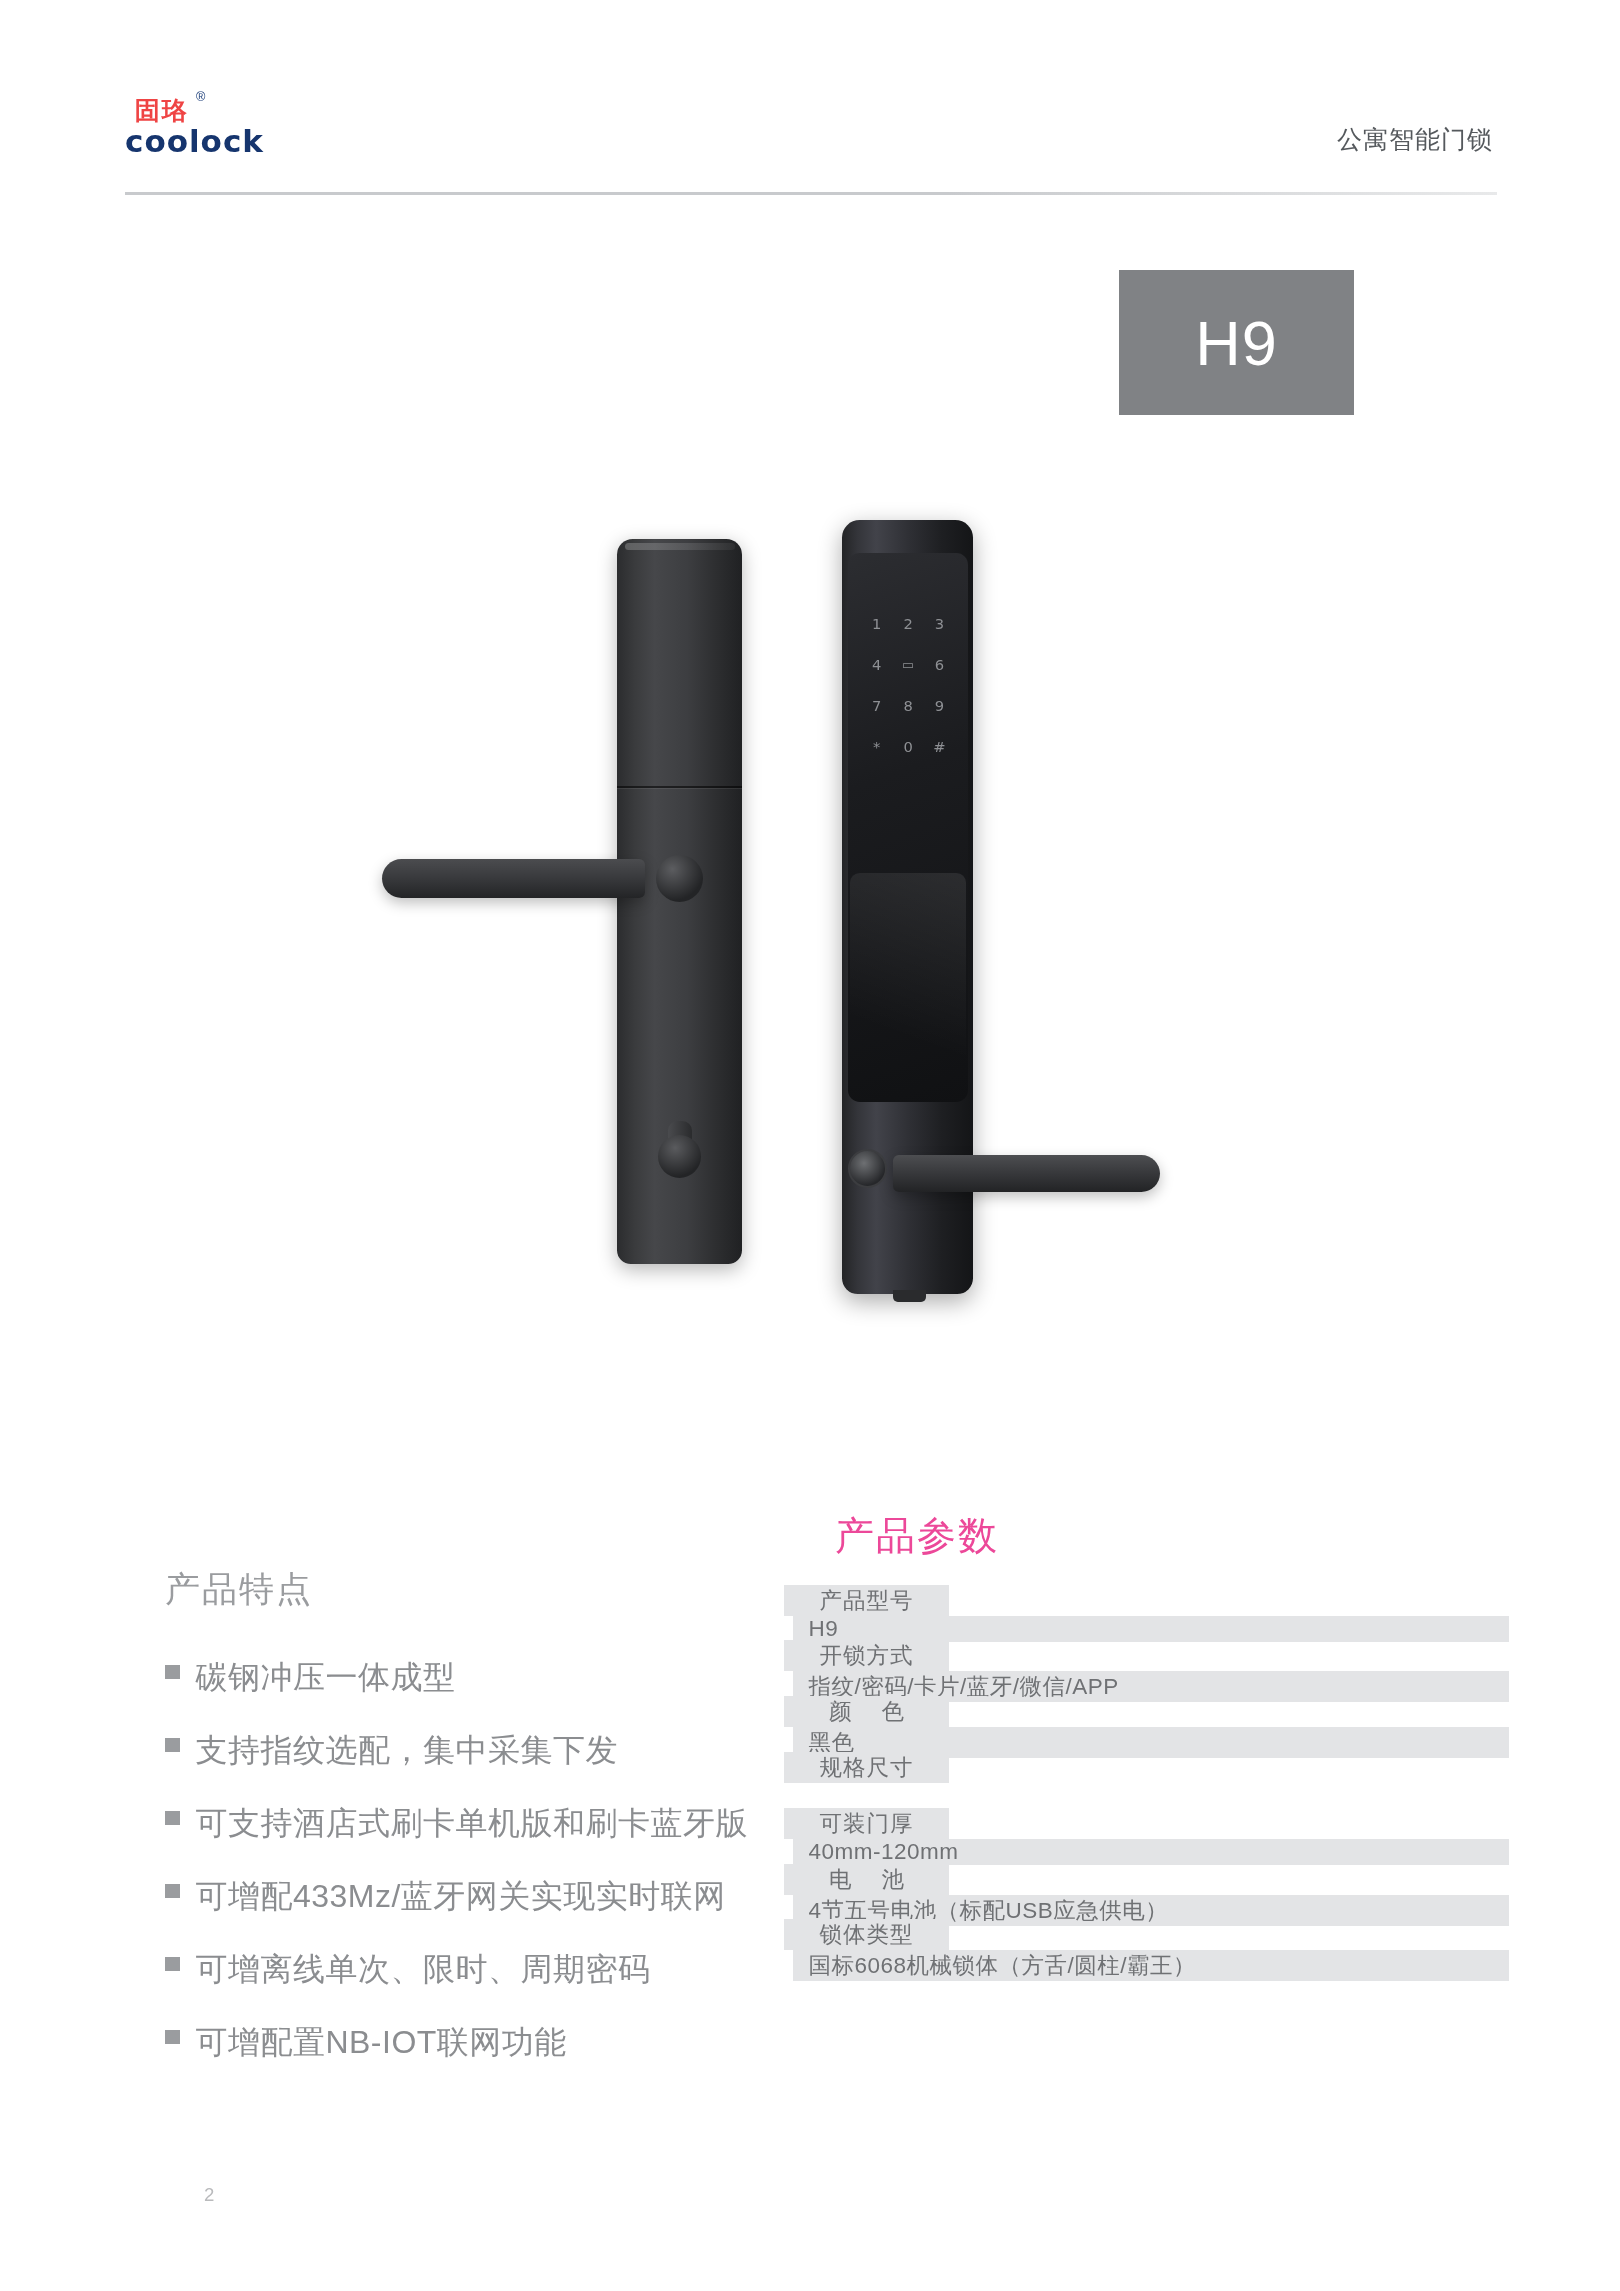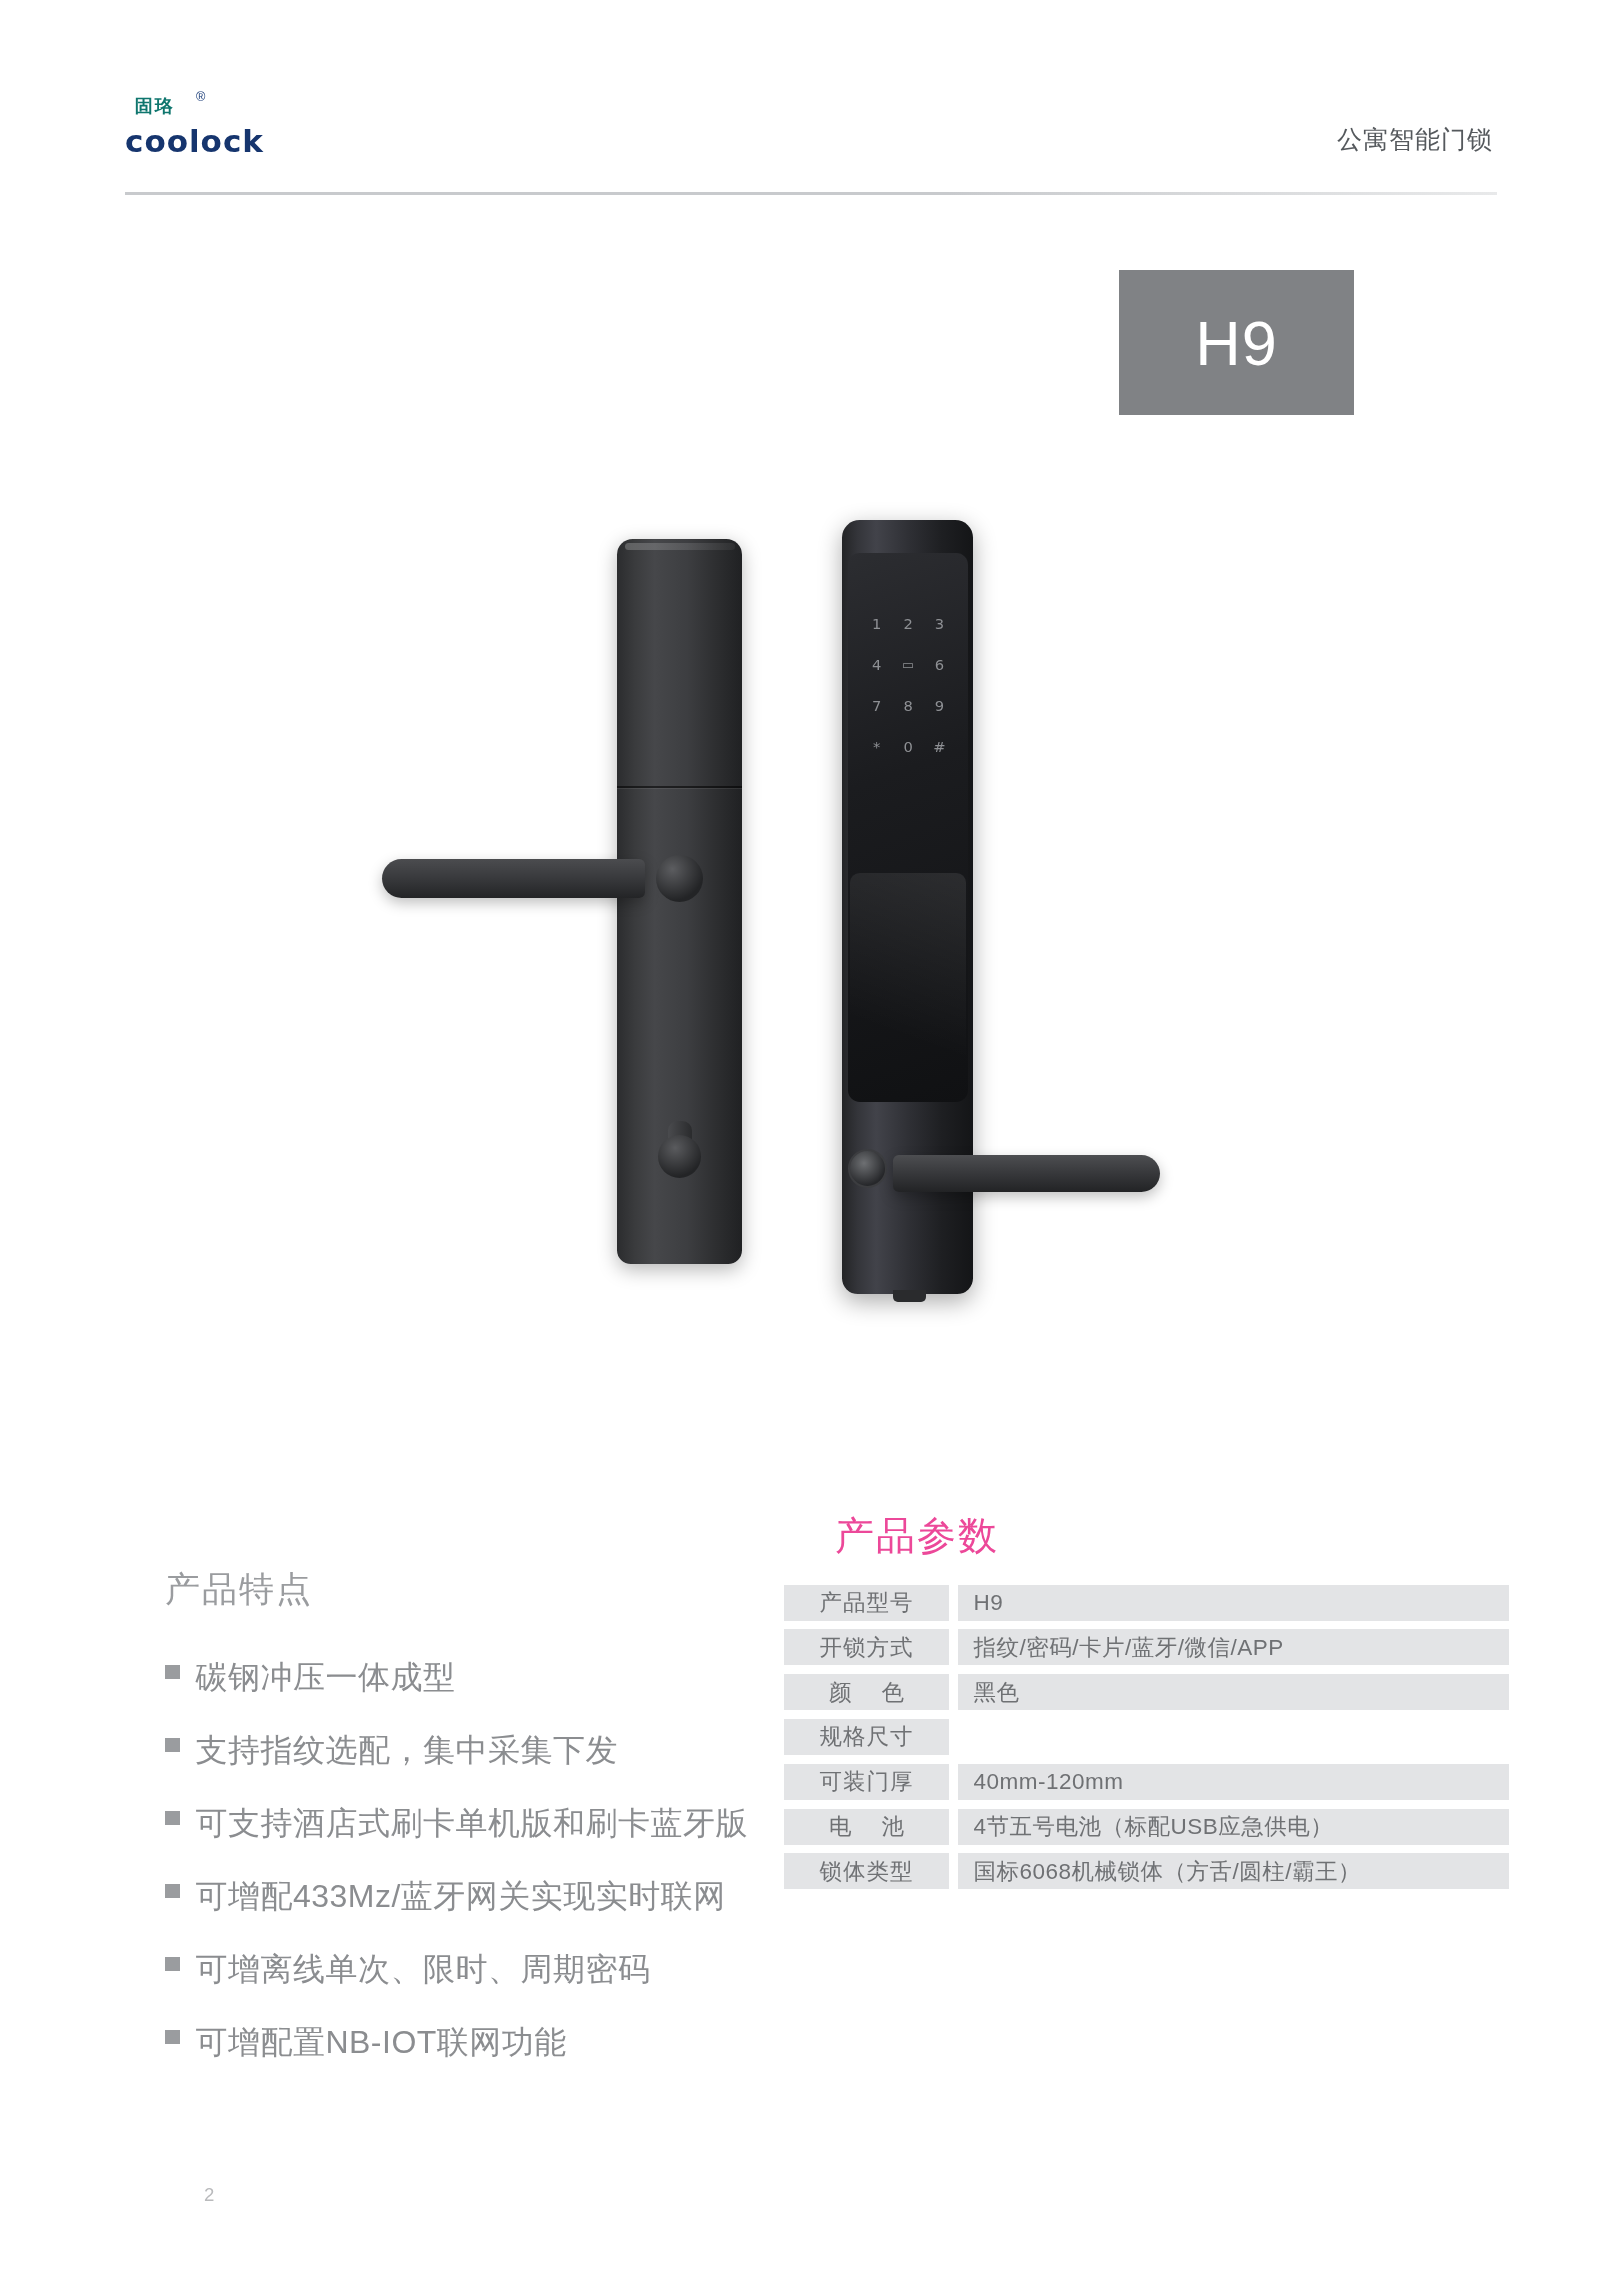--- a/index.html
+++ b/index.html
@@ -31,23 +31,23 @@
     left: 125px;
     top: 94px;
     width: 176px;
     height: 78px;
   }
   .logo-cn {
     position: absolute;
     left: 9.8px;
     top: 0;
     font-family: "DejaVu Sans", sans-serif;
-    font-size: 18px;
+    font-size: 25px;
     letter-spacing: 2px;
-    color: #0f766e;
+    color: #ef4444;
     font-weight: 700;
   }
   .logo-sup {
     position: absolute;
     left: 71px;
     top: -3.9px;
     font-size: 12.7px;
     color: #1a3c78;
   }
   .logo-en {
@@ -292,21 +292,22 @@
     letter-spacing: 2px;
     margin: 0 0 21.6px 0;
     font-weight: 400;
     text-align: left;
     padding-left: 51px;
   }
   .spec-row {
     display: flex;
     align-items: stretch;
     margin-bottom: 8.8px;
-    height: 36px;
+    height: 47px;
+    flex-direction: column;
   }
   .spec-key {
     width: 165px;
     background: #e3e4e6;
     color: #6f7174;
     font-size: 22.5px;
     display: flex;
     align-items: center;
     justify-content: center;
     letter-spacing: 1px;

